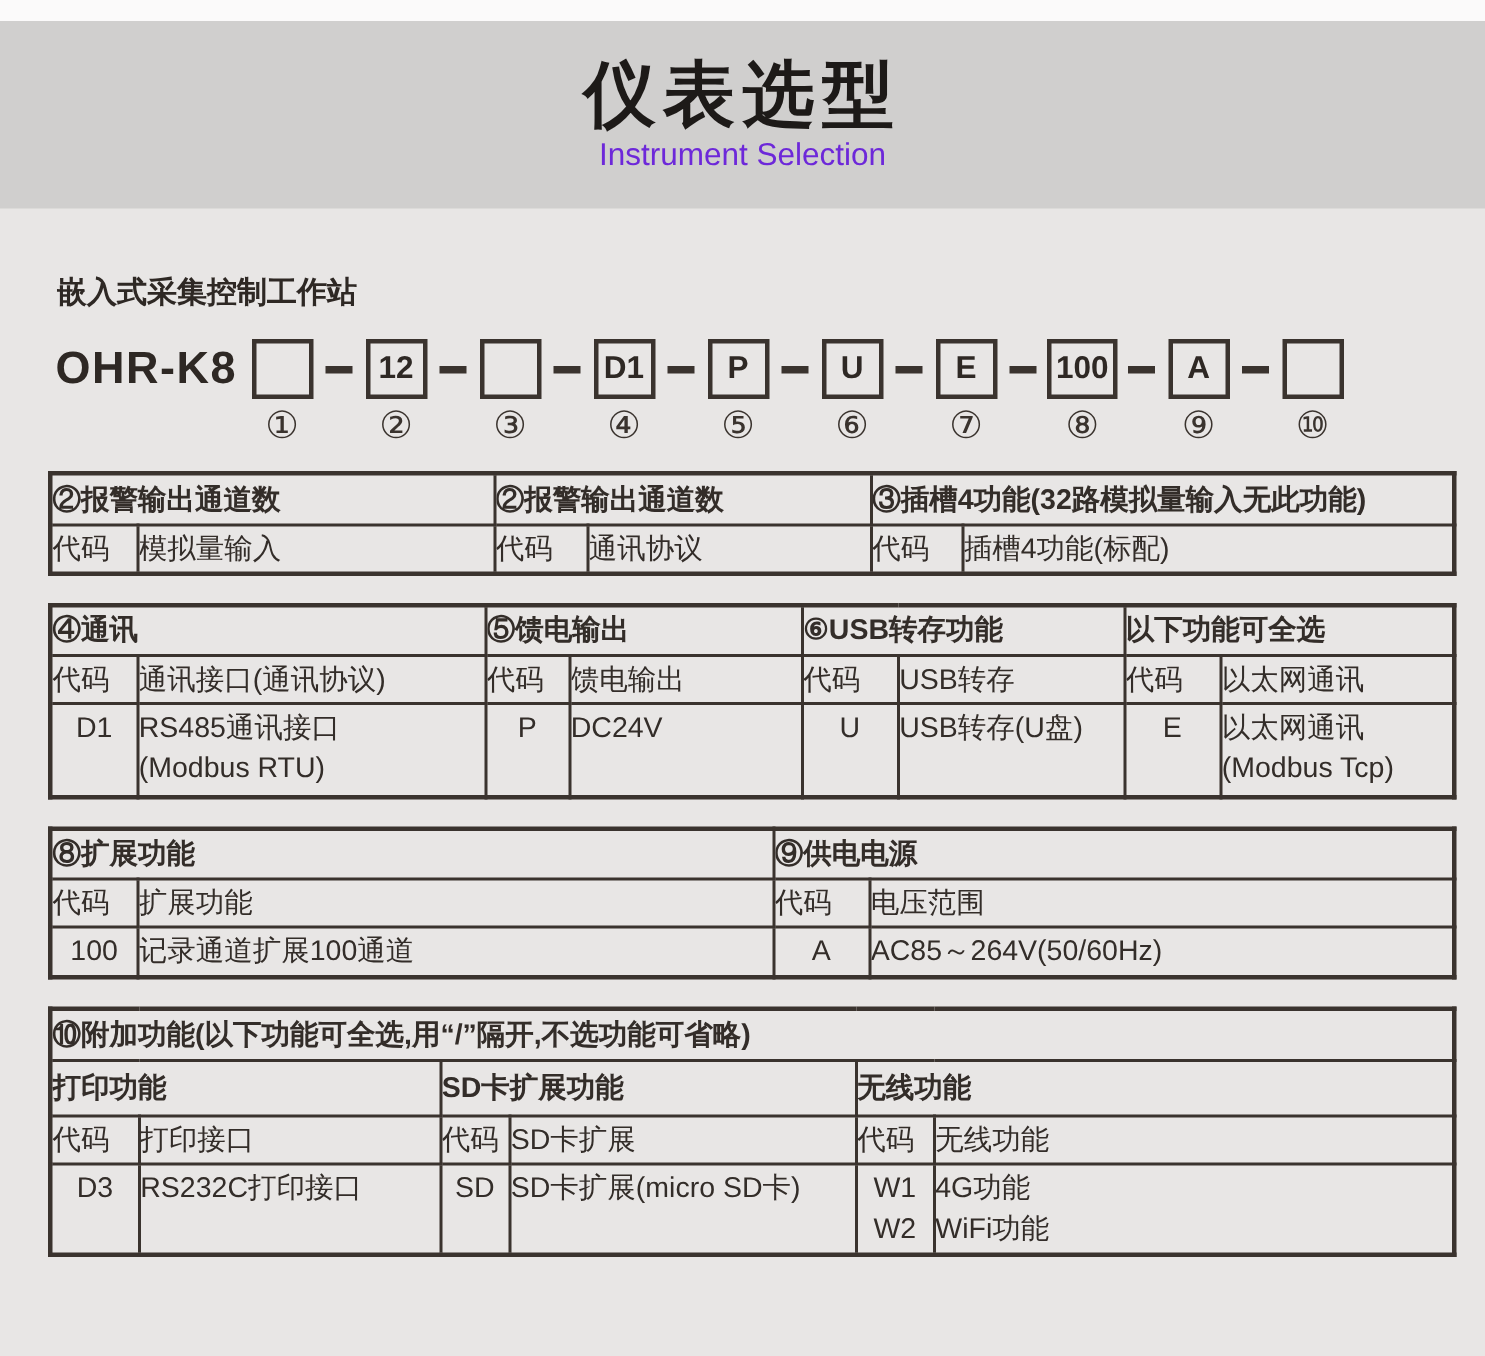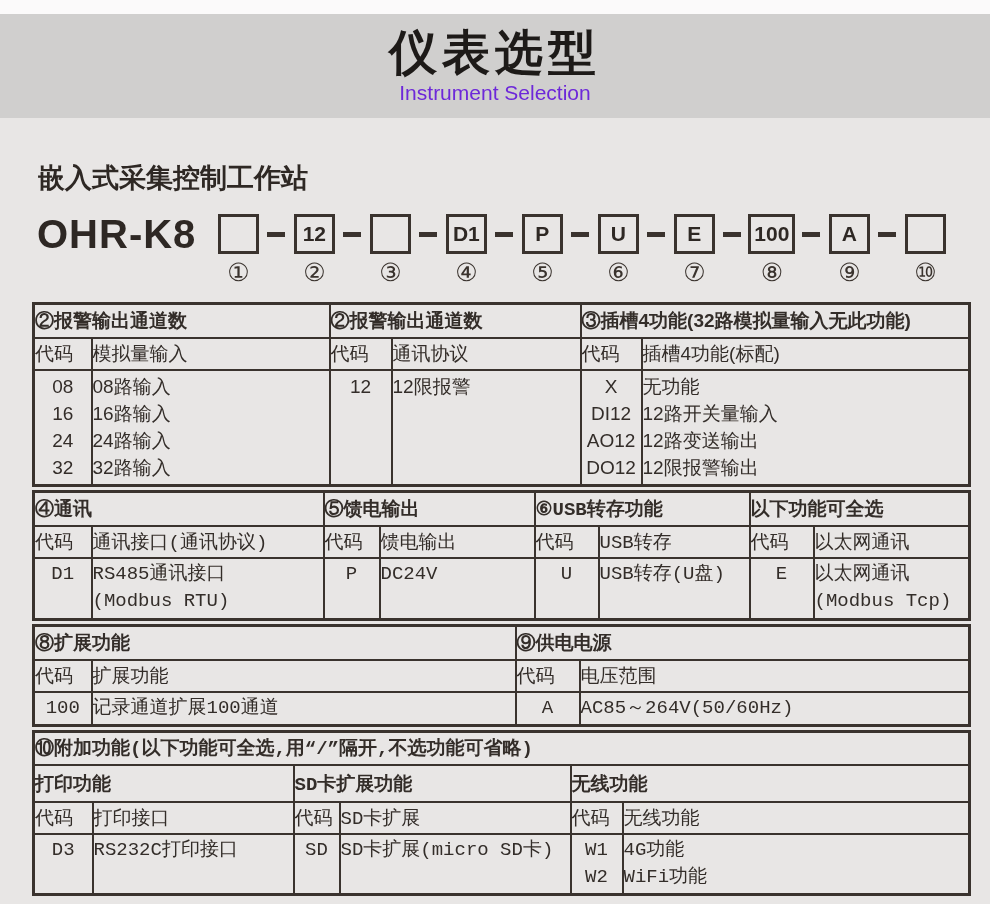--- a/index.html
+++ b/index.html
@@ -5,42 +5,42 @@
   html,body{margin:0;padding:0;}
   body{
     width:990px;height:904px;
     background:#e8e6e5;
     font-family:"Liberation Sans", sans-serif;
     color:#322c28;
     overflow:hidden;
   }
   .top-strip{height:14px;background:#fbfafa;}
   .title-band{
-    height:104px;background:#d0cfce;
+    height:125px;background:#d0cfce;
     display:flex;flex-direction:column;align-items:center;justify-content:center;
   }
   .main-title{
     font-size:48px;font-weight:bold;letter-spacing:5px;line-height:52px;
     color:#1d1a18;
   }
   .sub-title{
     font-size:21px;font-weight:500;color:#6d28d9;margin-top:2px;letter-spacing:0px;
   }
   .section-heading{
     margin:42px 0 0 38px;
-    font-size:27px;font-weight:bold;color:#2e2824;
+    font-size:20px;font-weight:bold;color:#2e2824;
   }
   
   .model-row{
     display:flex;align-items:flex-start;
     margin:18px 0 0 37px;
   }
   .model-prefix{
-    font-size:40px;font-weight:bold;letter-spacing:1px;line-height:40px;
-    margin-right:20px;color:#2e2824;
+    font-size:30px;font-weight:bold;letter-spacing:1px;line-height:40px;
+    margin-right:8px;color:#2e2824;
   }
   .slot{display:flex;flex-direction:column;align-items:center;min-width:44px;}
   .code-box{
     min-width:29px;height:34px;padding:0 3px;
     border:3px solid #3a332e;
     display:flex;align-items:center;justify-content:center;
     font-size:21px;font-weight:bold;color:#2e2824;
   }
   .slot-num{
     margin-top:5px;font-size:25px;line-height:26px;color:#3a332e;
@@ -49,21 +49,21 @@
     width:18px;height:5px;background:#3a332e;
     margin:18px 7px 0 7px;flex:none;
   }
   
   .band{
     width:936px;margin:0 0 0 32px;
     border-collapse:collapse;table-layout:fixed;
     font-size:19px;color:#332d29;
   }
   .band.first{margin-top:17px;}
-  .band + .band{margin-top:3px;font-family:Liberation Mono, monospace;}
+  .band + .band{margin-top:18px;}
   .band td{
     border:2px solid #3a332e;
     padding:2px 0;
     overflow:hidden;
   }
   table.band{border:3px solid #3a332e;}
   .band-title{
     font-weight:bold;padding:4px 6px;vertical-align:middle;
   }
   .sec-title{font-weight:bold;padding:6px 6px;vertical-align:middle;}
@@ -162,40 +162,20 @@
     <td class="band-title" colspan="2">②报警输出通道数</td>
     <td class="band-title" colspan="2">③插槽4功能(32路模拟量输入无此功能)</td>
   </tr>
   <tr class="sub-row">
     <td class="code-h">代码</td>
     <td class="label-h">模拟量输入</td>
     <td class="code-h">代码</td>
     <td class="label-h">通讯协议</td>
     <td class="code-h">代码</td>
     <td class="label-h">插槽4功能(标配)</td>
-  </tr>
-  <tr style="height:116px">
-    <td class="code-cell">08
-16
-24
-32</td>
-    <td class="label-cell">08路输入
-16路输入
-24路输入
-32路输入</td>
-    <td class="code-cell">12</td>
-    <td class="label-cell">12限报警</td>
-    <td class="code-cell">X
-DI12
-AO12
-DO12</td>
-    <td class="label-cell">无功能
-12路开关量输入
-12路变送输出
-12限报警输出</td>
   </tr>
 </tbody>
   </table>
 
 <table class="band">
   <colgroup>
     <col style="width:58px">
       <col style="width:232px">
     <col style="width:56px">
       <col style="width:155px">

